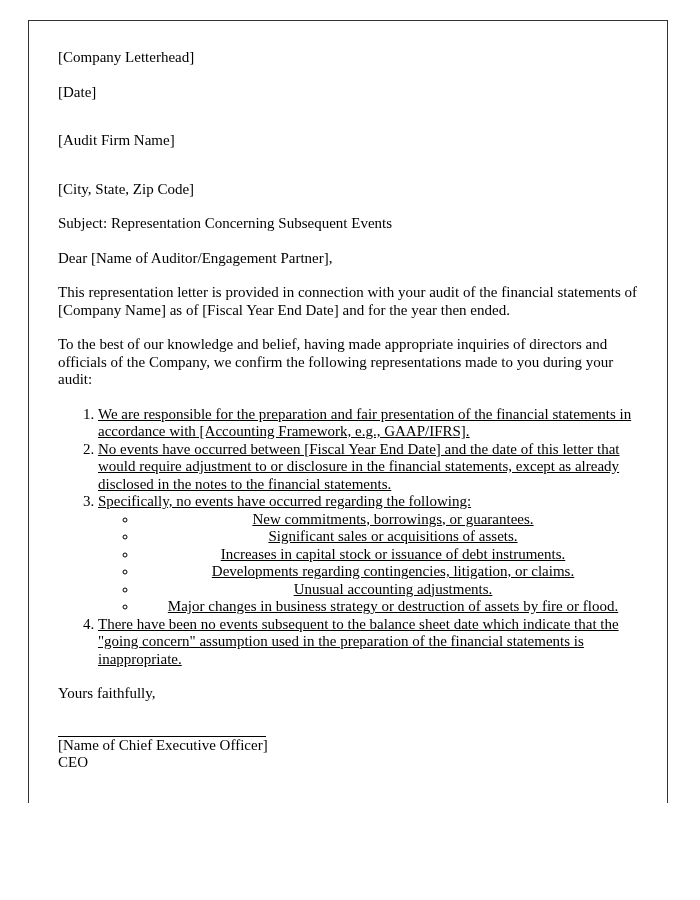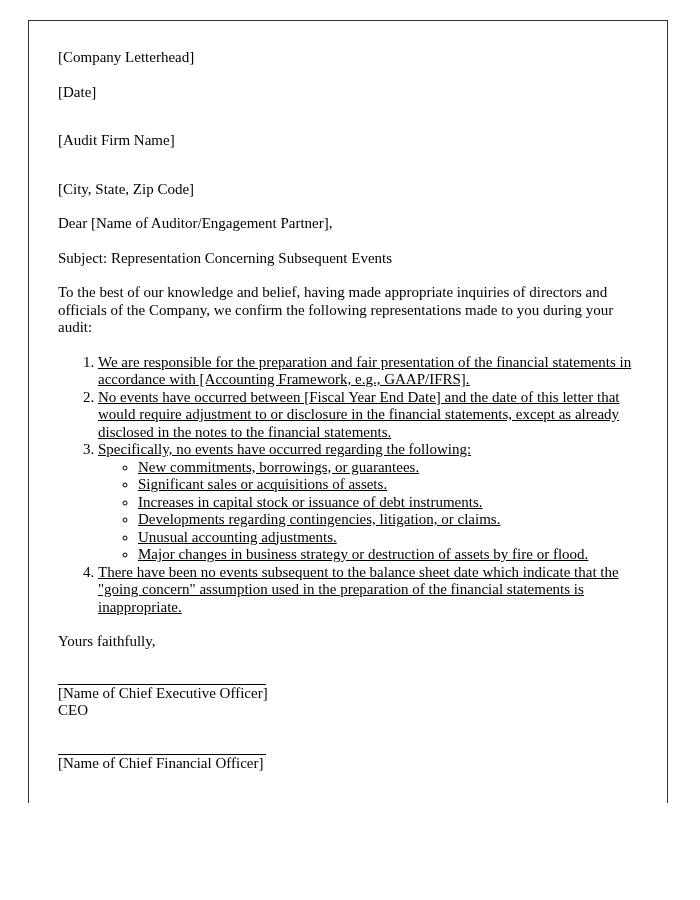--- a/index.html
+++ b/index.html
@@ -47,20 +47,21 @@
       padding-left: 40px;
     }
     ol.reps > li {
       margin: 0;
       text-decoration: underline;
     }
     ul.sub {
       list-style-type: circle;
       margin: 0;
       padding-left: 40px;
+      text-align: center;
     }
     ul.sub > li {
       margin: 0;
     }
     .sig-block {
       margin-top: 16px;
     }
     .sig-line {
       width: 208px;
       border-bottom: 1px solid #000000;
@@ -79,24 +80,25 @@
 
     <p>[Company Letterhead]</p>
 
     <p>[Date]</p>
 
     <p>
       <span class="addr-line">[Audit Firm Name]</span>
       <span class="addr-line">[City, State, Zip Code]</span>
     </p>
 
+    <p>Subject: Representation Concerning Subsequent Events</p>
+
     <p>Dear [Name of Auditor/Engagement Partner],</p>
 
-    <p>Subject: Representation Concerning Subsequent Events</p>
-
+    <p>This representation letter is provided in connection with your audit of the financial statements of [Company Name] as of [Fiscal Year End Date] and for the year then ended.</p>
 
     <p>To the best of our knowledge and belief, having made appropriate inquiries of directors and officials of the Company, we confirm the following representations made to you during your audit:</p>
 
     <ol class="reps">
       <li>
         <span>We are responsible for the preparation and fair presentation of the financial statements in accordance with [Accounting Framework, e.g., GAAP/IFRS].</span>
       </li>
       <li>
         <span>No events have occurred between [Fiscal Year End Date] and the date of this letter that would require adjustment to or disclosure in the financial statements, except as already disclosed in the notes to the financial statements.</span>
       </li>

